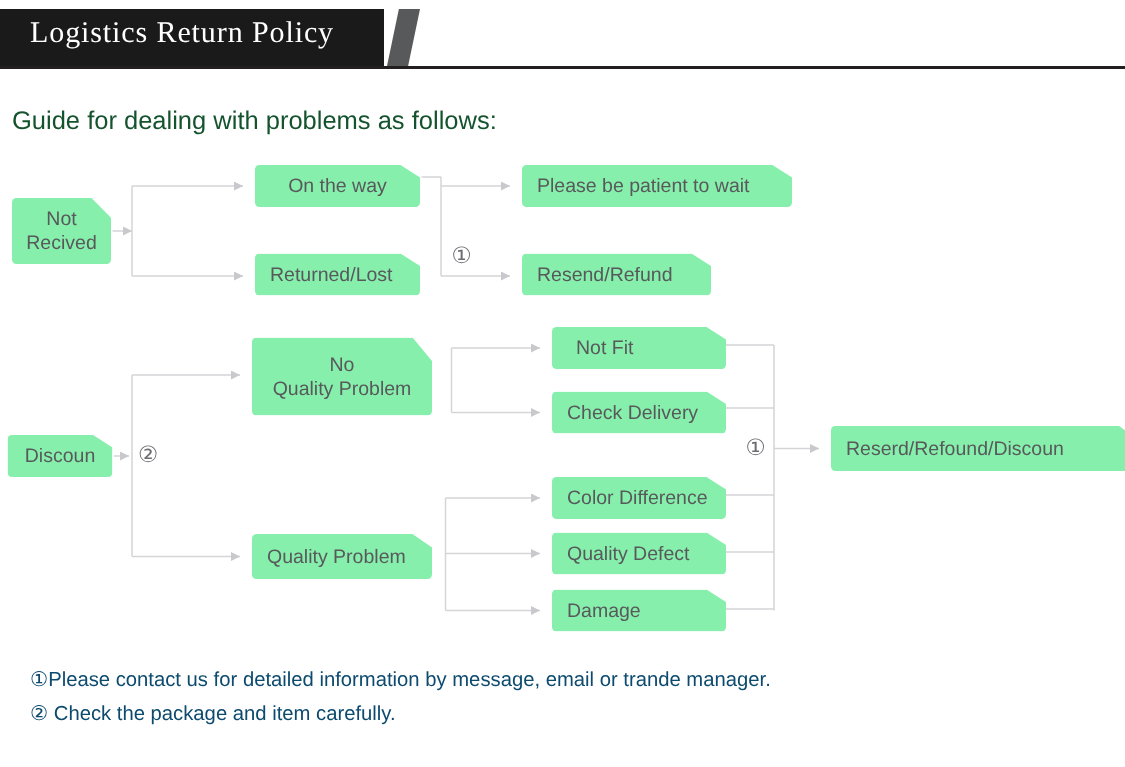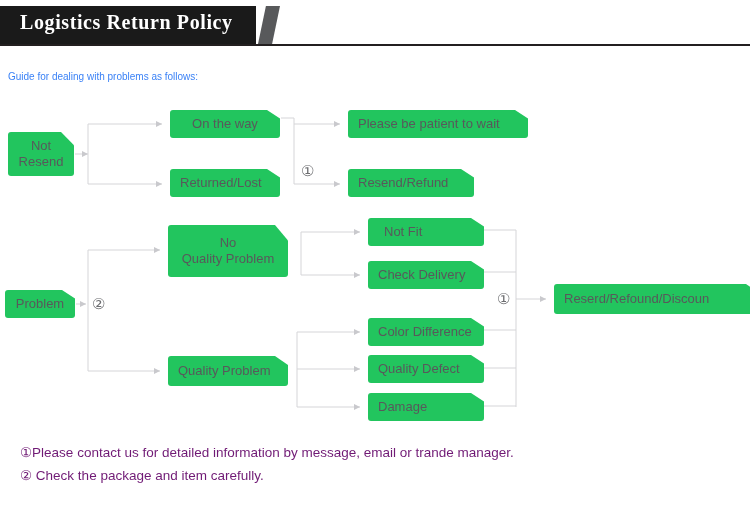--- a/index.html
+++ b/index.html
@@ -24,21 +24,21 @@
     width: 256px;
     height: 38px;
     background: #1a1a1a;
   }
   #header-title {
     position: absolute;
     left: 20px;
     top: 11px;
     font-family: "Liberation Serif", serif;
     font-size: 20px;
-    font-weight: 700;
+    font-weight: 400;
     letter-spacing: 0.6px;
     color: #ffffff;
     white-space: nowrap;
   }
   #header-accent {
     position: absolute;
     left: 258px;
     top: 6px;
     width: 22px;
     height: 38px;
@@ -52,22 +52,22 @@
     width: 750px;
     height: 2px;
     background: #231f20;
   }
 
   
   #guide-text {
     position: absolute;
     left: 8px;
     top: 71px;
-    font-size: 10px;
-    color: #3b82f6;
+    font-size: 17px;
+    color: #14532d;
     white-space: nowrap;
   }
 
   
   #flow {
     position: absolute;
     left: 0;
     top: 0;
     width: 750px;
     height: 511px;
@@ -78,21 +78,21 @@
     top: 0;
     width: 750px;
     height: 511px;
     pointer-events: none;
   }
 
   
   .node {
     position: absolute;
     box-sizing: border-box;
-    background: #22c55e;
+    background: #86efac;
     color: #58595b;
     font-size: 13px;
     line-height: 1.25;
     display: flex;
     align-items: center;
     border-radius: 3px;
     padding: 0 10px;
     white-space: pre-line;
     clip-path: polygon(0 0, calc(100% - 13px) 0, 100% 30%, 100% 100%, 0 100%);
   }
@@ -106,21 +106,21 @@
     position: absolute;
     font-size: 15px;
     color: #6d6e71;
     line-height: 1;
   }
 
   
   .note {
     position: absolute;
     font-size: 13.5px;
-    color: #701a75;
+    color: #0c4a6e;
     white-space: nowrap;
   }
   #note-1 { left: 20px; top: 444px; }
   #note-2 { left: 20px; top: 467px; }
 </style>
 </head>
 <body>
 
 <div id="header-bar"></div>
 <div id="header-title">Logistics Return Policy</div>
@@ -168,26 +168,26 @@
       <line x1="484" y1="230" x2="516" y2="230"></line>
       <line x1="484" y1="272" x2="516" y2="272"></line>
       <line x1="484" y1="330" x2="516" y2="330"></line>
       <line x1="484" y1="368" x2="516" y2="368"></line>
       <line x1="484" y1="406" x2="516" y2="406"></line>
       <line x1="516" y1="299" x2="546" y2="299" marker-end="url(#arrow)"></line>
     </g>
   </svg>
 
   <div class="node center" style="left:8px;  top:132px; width:66px;  height:44px;">Not
-Resend</div>
+Recived</div>
   <div class="node center" style="left:170px;top:110px; width:110px; height:28px;">On the way</div>
   <div class="node" style="left:170px;top:169px; width:110px; height:28px;">Returned/Lost</div>
   <div class="node" style="left:348px;top:110px; width:180px; height:28px;">Please be patient to wait</div>
   <div class="node" style="left:348px;top:169px; width:126px; height:28px;">Resend/Refund</div>
-  <div class="node center" style="left:5px;  top:290px; width:70px;  height:28px;">Problem</div>
+  <div class="node center" style="left:5px;  top:290px; width:70px;  height:28px;">Discoun</div>
   <div class="node center" style="left:168px;top:225px; width:120px; height:52px;">No
 Quality Problem</div>
   <div class="node" style="left:168px;top:356px; width:120px; height:30px;">Quality Problem</div>
   <div class="node" style="left:368px;top:218px; width:116px; height:28px;padding-left:16px;">Not Fit</div>
   <div class="node" style="left:368px;top:261px; width:116px; height:28px;">Check Delivery</div>
   <div class="node" style="left:368px;top:355px; width:116px; height:28px;">Quality Defect</div>
   <div class="node" style="left:368px;top:318px; width:116px; height:28px;">Color Difference</div>
   <div class="node" style="left:368px;top:393px; width:116px; height:28px;">Damage</div>
   <div class="node" style="left:554px;top:284px; width:205px; height:30px;">Reserd/Refound/Discoun</div>
 

